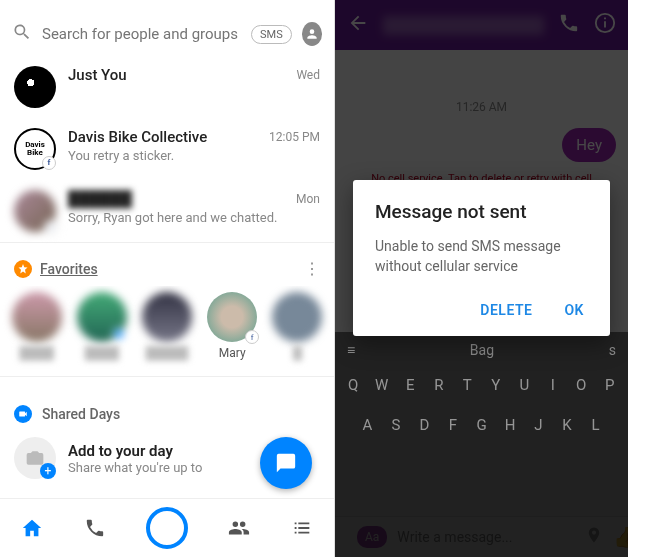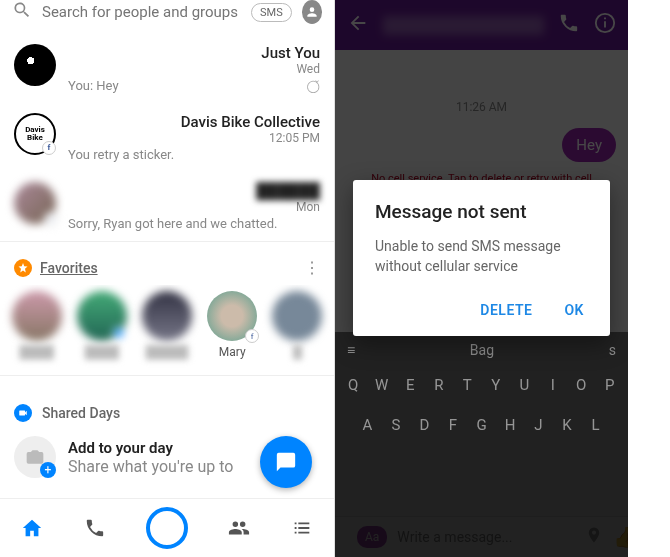--- a/index.html
+++ b/index.html
@@ -1,32 +1,32 @@
 <!DOCTYPE html>
 <html><head>
 <meta charset="utf-8">
 <style>
   * { box-sizing: border-box; margin: 0; padding: 0; font-family: Roboto, Arial, sans-serif; }
   body { width: 670px; height: 557px; display: flex; background: #fff; overflow: hidden; }
   .left { width: 335px; height: 557px; background: #fff; display: flex; flex-direction: column; border-right: 1px solid #e0e0e0; }
   .right { width: 293px; height: 557px; background: #000; position: relative; overflow: hidden; }
 
   
-  .search-row { display: flex; align-items: center; padding: 0 12px 10px; gap: 10px; color: #777; }
+  .search-row { display: flex; align-items: center; padding: 22px 12px 10px; gap: 10px; color: #777; }
   .search-row .search-input { flex: 1; border: none; font-size: 15px; color: #777; background: transparent; }
   .sms-pill { border: 1px solid #bbb; border-radius: 12px; font-size: 11px; padding: 2px 8px; color: #666; }
   .avatar-ico { width: 24px; height: 24px; border-radius: 50%; background: #888; display:flex; align-items:center; justify-content:center; color:#fff; }
   .avatar-ico svg{width:14px;height:14px;fill:#fff}
 
   .convo { display: flex; padding: 10px 14px; gap: 12px; align-items: flex-start; }
   .convo .av { width: 42px; height: 42px; border-radius: 50%; background: #333; flex-shrink: 0; position: relative; }
   .av.bike { background:#fff; border:2px solid #000; display:flex; align-items:center; justify-content:center; font-size:8px; font-weight:bold; text-align:center; line-height:1;}
   .av .fb-badge { position:absolute; bottom:-2px; right:-2px; width:14px; height:14px; border-radius:50%; background:#fff; border:1px solid #ccc; display:flex; align-items:center; justify-content:center; font-size:8px; color:#3b5998;}
   .convo .body { flex: 1; }
-  .convo .top { display: flex; justify-content: space-between; align-items: flex-end; flex-direction: column; }
+  .convo .top { display: flex; justify-content: space-between; align-items: center; }
   .convo .name { font-size: 15px; color: #222; font-weight: 500; }
   .convo .time { font-size: 12px; color: #888; }
   .convo .preview { font-size: 13px; color: #888; margin-top: 2px; }
   .convo .status { font-size:12px; color:#aaa; text-align:right; margin-top:2px;}
   .blur { filter: blur(4px); }
   .blurname { background: #bbb; color:#bbb; border-radius:2px; display:inline-block; filter:blur(3px);}
 
   .section-head { display:flex; align-items:center; padding: 16px 14px 8px; gap:8px; border-top:1px solid #eee; }
   .star-ico { width:18px;height:18px; color:#ff8a00; border-radius:50%; background:#ff8a00; display:flex;align-items:center;justify-content:center;}
   .section-head .lbl{ font-size:14px; color:#666; font-weight:500; flex:1;text-decoration:underline;}
@@ -40,21 +40,21 @@
 
   .shared-head { display:flex; align-items:center; gap:10px; padding: 28px 14px 8px; border-top:1px solid #eee;}
   .cam-circle { width:18px; height:18px; border-radius:50%; background:#0084ff; display:flex; align-items:center;justify-content:center;}
   .cam-circle svg{width:10px;height:10px;fill:#fff;}
 
   .addday { display:flex; align-items:center; gap:12px; padding: 6px 14px 14px; position:relative;}
   .addday .cam-big{ width:42px;height:42px;border-radius:50%;background:#eee;display:flex;align-items:center;justify-content:center;position:relative;}
   .addday .cam-big svg{width:20px;height:20px;fill:#bbb;}
   .addday .plus{position:absolute;bottom:0;right:0;width:16px;height:16px;border-radius:50%;background:#0084ff;color:#fff;font-size:12px;line-height:16px;text-align:center;}
   .addday .t1{font-size:15px;color:#222;font-weight:600;}
-  .addday .t2{font-size:16px;color:#888;}
+  .addday .t2{font-size:13px;color:#888;}
   .fab { position:absolute; right:22px; bottom:4px; width:52px;height:52px;border-radius:50%;background:#0084ff;display:flex;align-items:center;justify-content:center;box-shadow:0 2px 6px rgba(0,0,0,.3);}
   .fab svg{width:22px;height:22px;fill:#fff;}
 
   .bottom-nav { display:flex; justify-content:space-around; align-items:center; padding:8px 0; border-top:1px solid #eee; margin-top:auto;}
   .bottom-nav .bn{ width:26px;height:26px;display:flex;align-items:center;justify-content:center;color:#555;}
   .bottom-nav .bn svg{width:22px;height:22px;fill:#555;}
   .bottom-nav .bn.home svg{fill:#0084ff;}
   .bottom-nav .ring{ width:42px;height:42px;border:4px solid #0084ff;border-radius:50%;}
 
   
@@ -104,24 +104,20 @@
       </span>
   </div>
 
   <div class="convo">
     <div class="av" style="background:radial-gradient(circle at 40% 40%, #fff 0 10%, #000 10% 100%)"></div>
     <div class="body">
       <div class="top">
           <span class="name">Just You</span>
           <span class="time">Wed</span>
         </div>
-      <div style="display:flex;justify-content:space-between;align-items:center">
-          <span class="preview">You: Hey</span>
-          <span class="status">◯̌</span>
-        </div>
     </div>
   </div>
 
   <div class="convo">
     <div class="av bike">Davis<br>Bike<div class="fb-badge">f</div></div>
     <div class="body">
       <div class="top">
           <span class="name">Davis Bike Collective</span>
           <span class="time">12:05 PM</span>
         </div>

